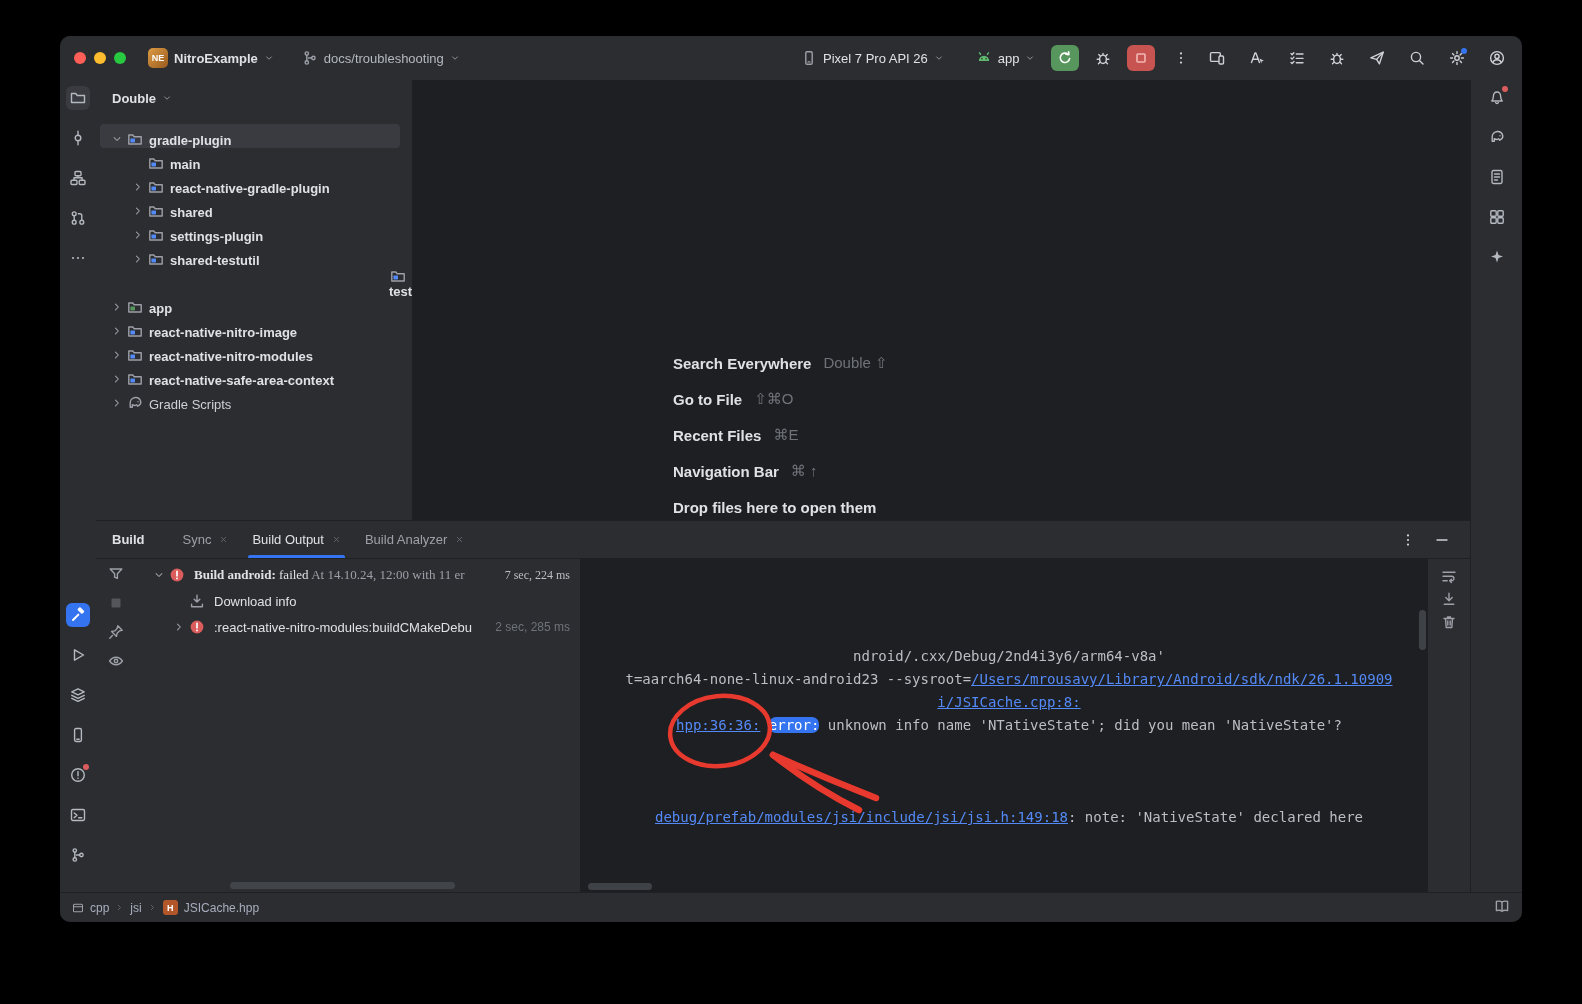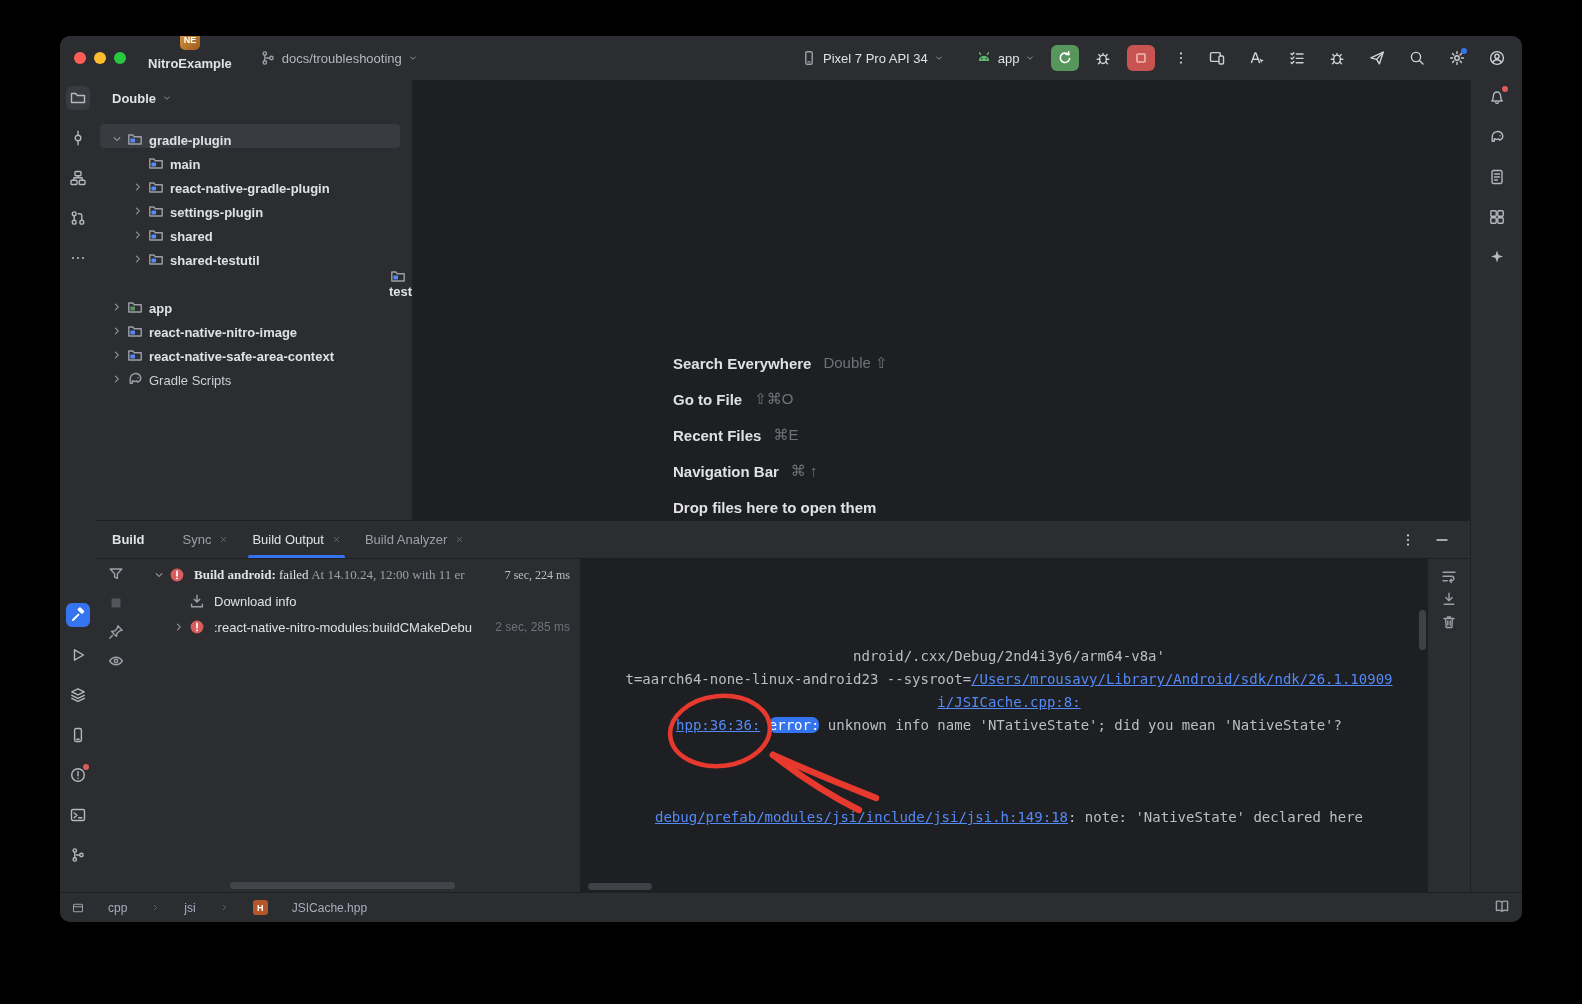--- a/index.html
+++ b/index.html
@@ -16,21 +16,21 @@
   .ic.sm svg{width:12px;height:12px;}
   .ic.xs svg{width:10px;height:10px;}
 
   
   .titlebar{position:absolute;left:0;top:0;width:100%;height:44px;background:var(--panel);
             border-bottom:1px solid var(--line);display:flex;align-items:center;}
   .traffic{display:flex;gap:8px;margin-left:14px;}
   .dot{width:12px;height:12px;border-radius:50%;}
   .dot.red{background:#ff5f57;} .dot.yellow{background:#febc2e;} .dot.green{background:#28c840;}
   .chip{display:flex;align-items:center;gap:6px;padding:3px 6px;border-radius:6px;color:var(--txt);font-size:13px;}
-  .project-chip{margin-left:16px;flex-direction:column;}
+  .project-chip{margin-left:16px;}
   .ne-badge{width:20px;height:20px;border-radius:5px;background:linear-gradient(135deg,#dd9b43,#9a5b1f);
             color:#fff;font-size:9px;font-weight:bold;display:flex;align-items:center;justify-content:center;}
   .chip-label.strong{font-weight:700;}
   .branch-chip{margin-left:16px;color:#b4b8bf;}
   .run-group{position:absolute;left:735px;top:0;height:44px;display:flex;align-items:center;gap:10px;}
   .btn{width:28px;height:26px;border:none;border-radius:6px;display:flex;align-items:center;justify-content:center;background:transparent;padding:0;cursor:default;}
   .btn-green{background:var(--green);} .btn-green .ic{color:#fff;}
   .btn-red{background:var(--stopred);} .btn-red .ic{color:#f2b8b4;}
   .btn-plain .ic{color:#ced0d6;}
   .tb-icons{position:absolute;right:14px;top:0;height:44px;display:flex;align-items:center;gap:18px;}
@@ -105,21 +105,21 @@
   .cline{height:23px;line-height:23px;white-space:pre;}
   .con-link{color:var(--link);text-decoration:underline;}
   .con-sel{background:var(--accent);color:#fff;border-radius:7px;}
   .vscroll{position:absolute;right:2px;top:52px;width:7px;height:40px;border-radius:4px;background:#4a4d52;opacity:.75;}
   .b-right{width:42px;display:flex;flex-direction:column;align-items:center;padding-top:10px;gap:7px;}
   .b-right .ic{color:var(--muted);}
 
   
   .statusbar{position:absolute;left:0;right:0;bottom:0;height:29px;background:var(--panel);border-top:1px solid var(--line);
              display:flex;align-items:center;padding:0 12px;font-size:12px;color:#a8adbd;}
-  .crumbs{display:flex;align-items:center;gap:24px;}
+  .crumbs{display:flex;align-items:center;gap:6px;}
   .crumb-sep{color:var(--dim);} .crumb-sep svg{width:9px;height:9px;}
   .hbadge{width:15px;height:15px;border-radius:3px;background:#b3572a;color:#fff;font-size:9px;font-weight:bold;
           display:flex;align-items:center;justify-content:center;}
   .sb-right{margin-left:auto;}
   .sb-right .ic{color:var(--muted);}
 
   
   .annotation{position:absolute;inset:0;width:100%;height:100%;pointer-events:none;z-index:60;}
   .annotation *{stroke:var(--annot);fill:none;stroke-linecap:round;stroke-linejoin:round;}
 </style>
@@ -161,21 +161,21 @@
     </div>
 
     <div class="run-group">
       <div class="chip">
         <span class="ic">
             <svg viewBox="0 0 16 16" fill="none" stroke="currentColor" stroke-width="1.4" stroke-linecap="round" stroke-linejoin="round">
               <rect x="4.8" y="1.8" width="6.4" height="12.4" rx="1.3"></rect>
               <path d="M7 11.9h2"></path>
             </svg>
           </span>
-        <span class="chip-label">Pixel 7 Pro API 34</span>
+        <span class="chip-label">Pixel 7 Pro API 26</span>
         <span class="ic xs">
             <svg viewBox="0 0 16 16" fill="none" stroke="currentColor" stroke-width="1.4" stroke-linecap="round" stroke-linejoin="round">
               <path d="M4.2 6.2L8 10l3.8-3.8"></path>
             </svg>
           </span>
       </div>
       <div class="chip" style="margin-left:10px">
         <span class="ic">
             <svg viewBox="0 0 16 16" fill="none" stroke="currentColor" stroke-width="1.4" stroke-linecap="round" stroke-linejoin="round">
               <path d="M2.8 11a5.2 5.2 0 0 1 10.4 0z" fill="#5fb96e" stroke="none"></path>
@@ -456,35 +456,35 @@
             <svg viewBox="0 0 16 16" fill="none" stroke="currentColor" stroke-width="1.4" stroke-linecap="round" stroke-linejoin="round">
               <path d="M6 4.2L9.8 8 6 11.8"></path>
             </svg>
           </span>
           <span class="ic ti">
             <svg viewBox="0 0 16 16" fill="none" stroke="currentColor" stroke-width="1.4" stroke-linecap="round" stroke-linejoin="round">
               <path d="M1.8 4h4l1.4 1.8h7V13H1.8z"></path>
               <rect x="3.4" y="7.6" width="4.6" height="3.8" rx=".6" fill="#548af7" stroke="none"></rect>
             </svg>
           </span>
+          <span class="plab">shared</span>
+        </div>
+        <div class="prow" style="padding-left: 33px;">
+          <span class="tchev">
+            <svg viewBox="0 0 16 16" fill="none" stroke="currentColor" stroke-width="1.4" stroke-linecap="round" stroke-linejoin="round">
+              <path d="M6 4.2L9.8 8 6 11.8"></path>
+            </svg>
+          </span>
+          <span class="ic ti">
+            <svg viewBox="0 0 16 16" fill="none" stroke="currentColor" stroke-width="1.4" stroke-linecap="round" stroke-linejoin="round">
+              <path d="M1.8 4h4l1.4 1.8h7V13H1.8z"></path>
+              <rect x="3.4" y="7.6" width="4.6" height="3.8" rx=".6" fill="#548af7" stroke="none"></rect>
+            </svg>
+          </span>
           <span class="plab">settings-plugin</span>
-        </div>
-        <div class="prow" style="padding-left: 33px;">
-          <span class="tchev">
-            <svg viewBox="0 0 16 16" fill="none" stroke="currentColor" stroke-width="1.4" stroke-linecap="round" stroke-linejoin="round">
-              <path d="M6 4.2L9.8 8 6 11.8"></path>
-            </svg>
-          </span>
-          <span class="ic ti">
-            <svg viewBox="0 0 16 16" fill="none" stroke="currentColor" stroke-width="1.4" stroke-linecap="round" stroke-linejoin="round">
-              <path d="M1.8 4h4l1.4 1.8h7V13H1.8z"></path>
-              <rect x="3.4" y="7.6" width="4.6" height="3.8" rx=".6" fill="#548af7" stroke="none"></rect>
-            </svg>
-          </span>
-          <span class="plab">shared</span>
         </div>
         <div class="prow" style="padding-left: 33px;">
           <span class="tchev">
             <svg viewBox="0 0 16 16" fill="none" stroke="currentColor" stroke-width="1.4" stroke-linecap="round" stroke-linejoin="round">
               <path d="M6 4.2L9.8 8 6 11.8"></path>
             </svg>
           </span>
           <span class="ic ti">
             <svg viewBox="0 0 16 16" fill="none" stroke="currentColor" stroke-width="1.4" stroke-linecap="round" stroke-linejoin="round">
               <path d="M1.8 4h4l1.4 1.8h7V13H1.8z"></path>
@@ -523,20 +523,34 @@
               <path d="M6 4.2L9.8 8 6 11.8"></path>
             </svg>
           </span>
           <span class="ic ti">
             <svg viewBox="0 0 16 16" fill="none" stroke="currentColor" stroke-width="1.4" stroke-linecap="round" stroke-linejoin="round">
               <path d="M1.8 4h4l1.4 1.8h7V13H1.8z"></path>
               <rect x="3.4" y="7.6" width="4.6" height="3.8" rx=".6" fill="#548af7" stroke="none"></rect>
             </svg>
           </span>
           <span class="plab">react-native-nitro-image</span>
+        </div>
+        <div class="prow" style="padding-left: 12px;">
+          <span class="tchev">
+            <svg viewBox="0 0 16 16" fill="none" stroke="currentColor" stroke-width="1.4" stroke-linecap="round" stroke-linejoin="round">
+              <path d="M6 4.2L9.8 8 6 11.8"></path>
+            </svg>
+          </span>
+          <span class="ic ti">
+            <svg viewBox="0 0 16 16" fill="none" stroke="currentColor" stroke-width="1.4" stroke-linecap="round" stroke-linejoin="round">
+              <path d="M1.8 4h4l1.4 1.8h7V13H1.8z"></path>
+              <rect x="3.4" y="7.6" width="4.6" height="3.8" rx=".6" fill="#548af7" stroke="none"></rect>
+            </svg>
+          </span>
+          <span class="plab">react-native-nitro-modules</span>
         </div>
         <div class="prow" style="padding-left: 12px;">
           <span class="tchev">
             <svg viewBox="0 0 16 16" fill="none" stroke="currentColor" stroke-width="1.4" stroke-linecap="round" stroke-linejoin="round">
               <path d="M6 4.2L9.8 8 6 11.8"></path>
             </svg>
           </span>
           <span class="ic ti">
             <svg viewBox="0 0 16 16" fill="none" stroke="currentColor" stroke-width="1.4" stroke-linecap="round" stroke-linejoin="round">
               <path d="M1.8 4h4l1.4 1.8h7V13H1.8z"></path>

